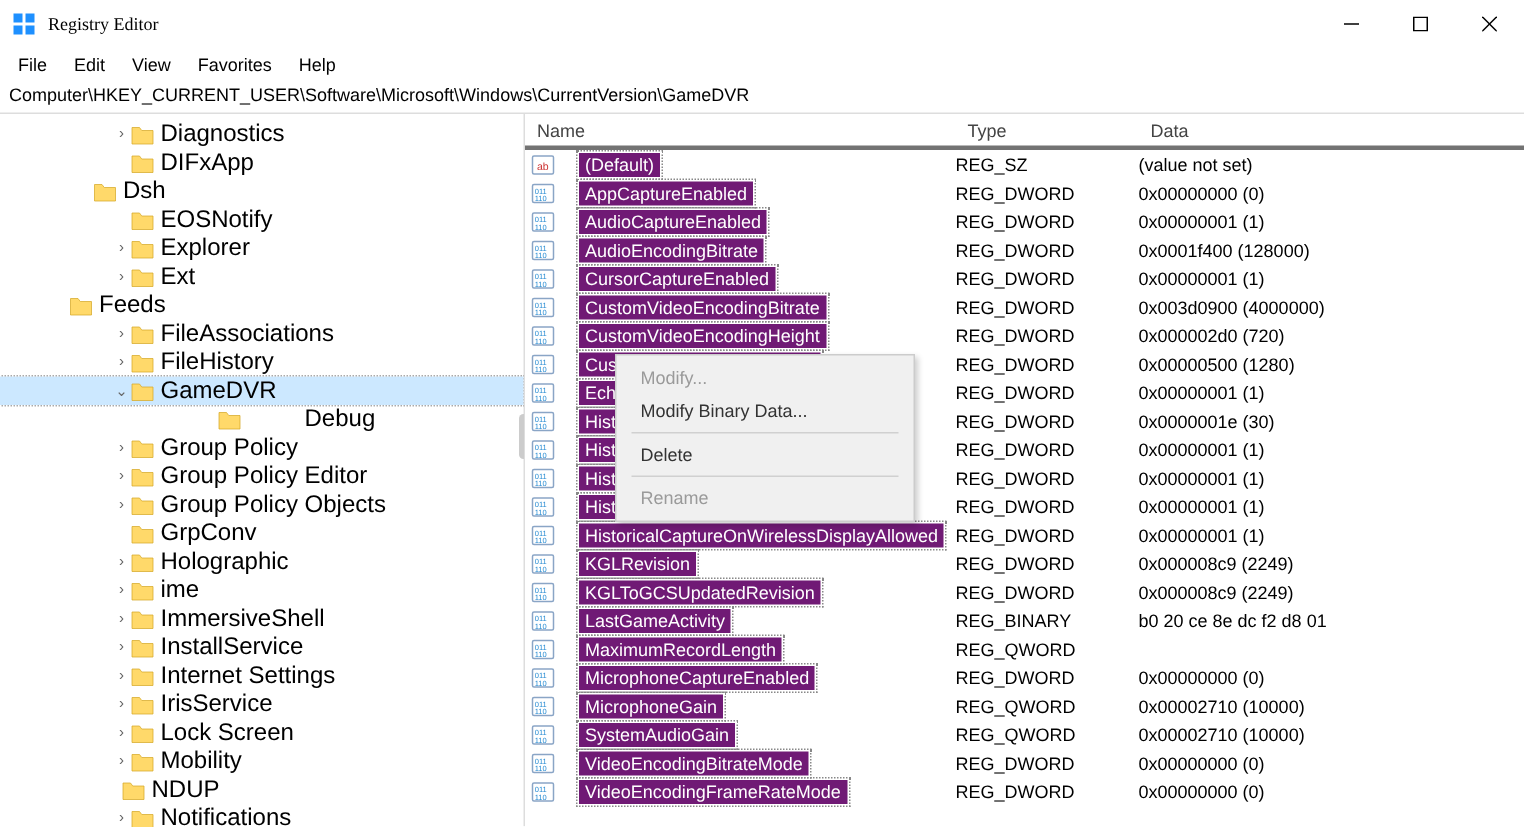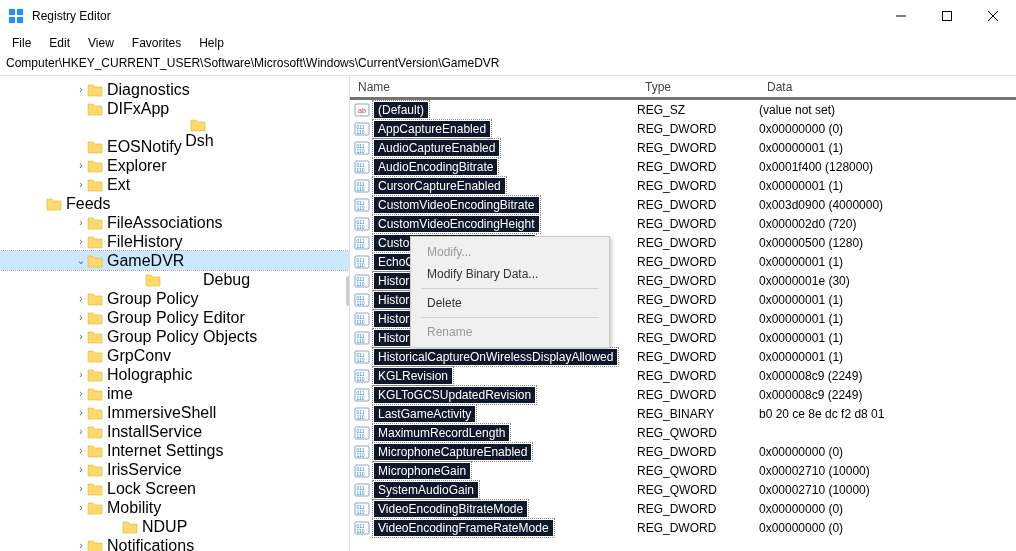--- a/index.html
+++ b/index.html
@@ -1,19 +1,19 @@
 <!DOCTYPE html>
 <html><head>
 <meta charset="utf-8">
 <style>
 * { box-sizing: border-box; margin: 0; padding: 0; font-family: 'Segoe UI', Tahoma, sans-serif; }
 body { width: 1016px; height: 551px; background: #fff; font-size: 12px; overflow: hidden; display:flex; flex-direction:column; }
 .titlebar { height: 32px; display: flex; align-items: center; padding: 0 0 0 8px; background: #fff; }
 .titlebar .app-icon { width:16px; height:16px; margin-right:8px; display:inline-flex; }
-.titlebar .title { flex:1; font-size:12px; color:#000; }
+.titlebar .title { flex:1; font-size:12px; color:#000;font-family:Liberation Serif, serif; }
 .win-controls { display:flex; height:100%; }
 .win-btn { width:46px; height:32px; display:flex; align-items:center; justify-content:center; cursor:default; }
 .menubar { height:22px; display:flex; align-items:center; padding:0 4px; gap:2px; border-bottom:0; }
 .menu-item { padding:2px 8px; cursor:default; font-size:12px; }
 .addressbar { height:22px; padding:2px 6px; font-size:12px; color:#000; border-bottom:1px solid #ddd; }
 .main { flex:1; display:flex; overflow:hidden; }
 .tree-pane { width:350px; border-right:1px solid #ddd; overflow-y:auto; position:relative; padding-top:4px; }
 .divider-handle { position:absolute; right:-3px; top:200px; width:6px; height:30px; background:#ccc; border-radius:3px; }
 .tree-row { height:19px; display:flex; align-items:center; white-space:nowrap; }
 .disc { width:12px; text-align:center; color:#666; font-size:10px; cursor:default; user-select:none;}
@@ -22,21 +22,21 @@
 .tree-row.selected { background:#cce8ff; outline:1px dotted #aaa; }
 .list-pane { flex:1; overflow-y:auto; position:relative; }
 .list-header { display:flex; height:24px; align-items:center; border-bottom:3px solid #737373; font-size:12px; color:#444; position:sticky; top:0; background:#fff; }
 .col-name { width:295px; padding-left:8px; }
 .col-type { width:122px; }
 .col-data { flex:1; }
 .list-row { display:flex; height:19px; align-items:center; }
 .val-icon { width:16px; height:16px; margin:0 4px; flex-shrink:0; display:inline-flex; }
 .cell-name { width:287px; display:flex; align-items:center; }
 .name-text { padding:1px 4px; border-radius:0; }
-.sel .name-text { background:#0f172a; color:#fff; outline:1px dotted #888; outline-offset:1px; }
+.sel .name-text { background:#701a75; color:#fff; outline:1px dotted #888; outline-offset:1px;margin-left:12px; }
 .cell-type { width:122px; font-size:12px; }
 .cell-data { flex:1; font-size:12px; }
 .ctx-menu { position:absolute; background:#f0f0f0; border:1px solid #ccc; box-shadow:2px 2px 4px rgba(0,0,0,.2); padding:4px 2px; width:200px; z-index:10; }
 .ctx-item { padding:4px 14px; font-size:12px; color:#333; cursor:default; }
 .ctx-item.disabled { color:#9a9a9a; }
 .ctx-sep { height:1px; background:#d0d0d0; margin:3px 8px; }
 </style>
 </head>
 <body>
 
@@ -93,21 +93,21 @@
       </div>
       <div class="tree-row" style="padding-left: 75px;">
         <span class="disc"></span>
         <span class="folder-icon">
           <svg viewBox="0 0 16 14">
             <path d="M1 2h5l1.5 2H15v9H1z" fill="#ffd96a" stroke="#d6a92a" stroke-width="0.5"></path>
           </svg>
         </span>
         <span class="tree-label">DIFxApp</span>
       </div>
-      <div class="tree-row" style="padding-left: 50px; flex-direction: column;">
+      <div class="tree-row" style="padding-left: 50px;">
         <span class="disc"></span>
         <span class="folder-icon">
           <svg viewBox="0 0 16 14">
             <path d="M1 2h5l1.5 2H15v9H1z" fill="#ffd96a" stroke="#d6a92a" stroke-width="0.5"></path>
           </svg>
         </span>
         <span class="tree-label">Dsh</span>
       </div>
       <div class="tree-row" style="padding-left: 75px;">
         <span class="disc"></span>
@@ -282,21 +282,21 @@
       </div>
       <div class="tree-row" style="padding-left: 75px;">
         <span class="disc">›</span>
         <span class="folder-icon">
           <svg viewBox="0 0 16 14">
             <path d="M1 2h5l1.5 2H15v9H1z" fill="#ffd96a" stroke="#d6a92a" stroke-width="0.5"></path>
           </svg>
         </span>
         <span class="tree-label">Mobility</span>
       </div>
-      <div class="tree-row" style="padding-left: 110px;">
+      <div class="tree-row" style="padding-left: 69px;">
         <span class="disc"></span>
         <span class="folder-icon">
           <svg viewBox="0 0 16 14">
             <path d="M1 2h5l1.5 2H15v9H1z" fill="#ffd96a" stroke="#d6a92a" stroke-width="0.5"></path>
           </svg>
         </span>
         <span class="tree-label">NDUP</span>
       </div>
       <div class="tree-row" style="padding-left: 75px;">
         <span class="disc">›</span>

